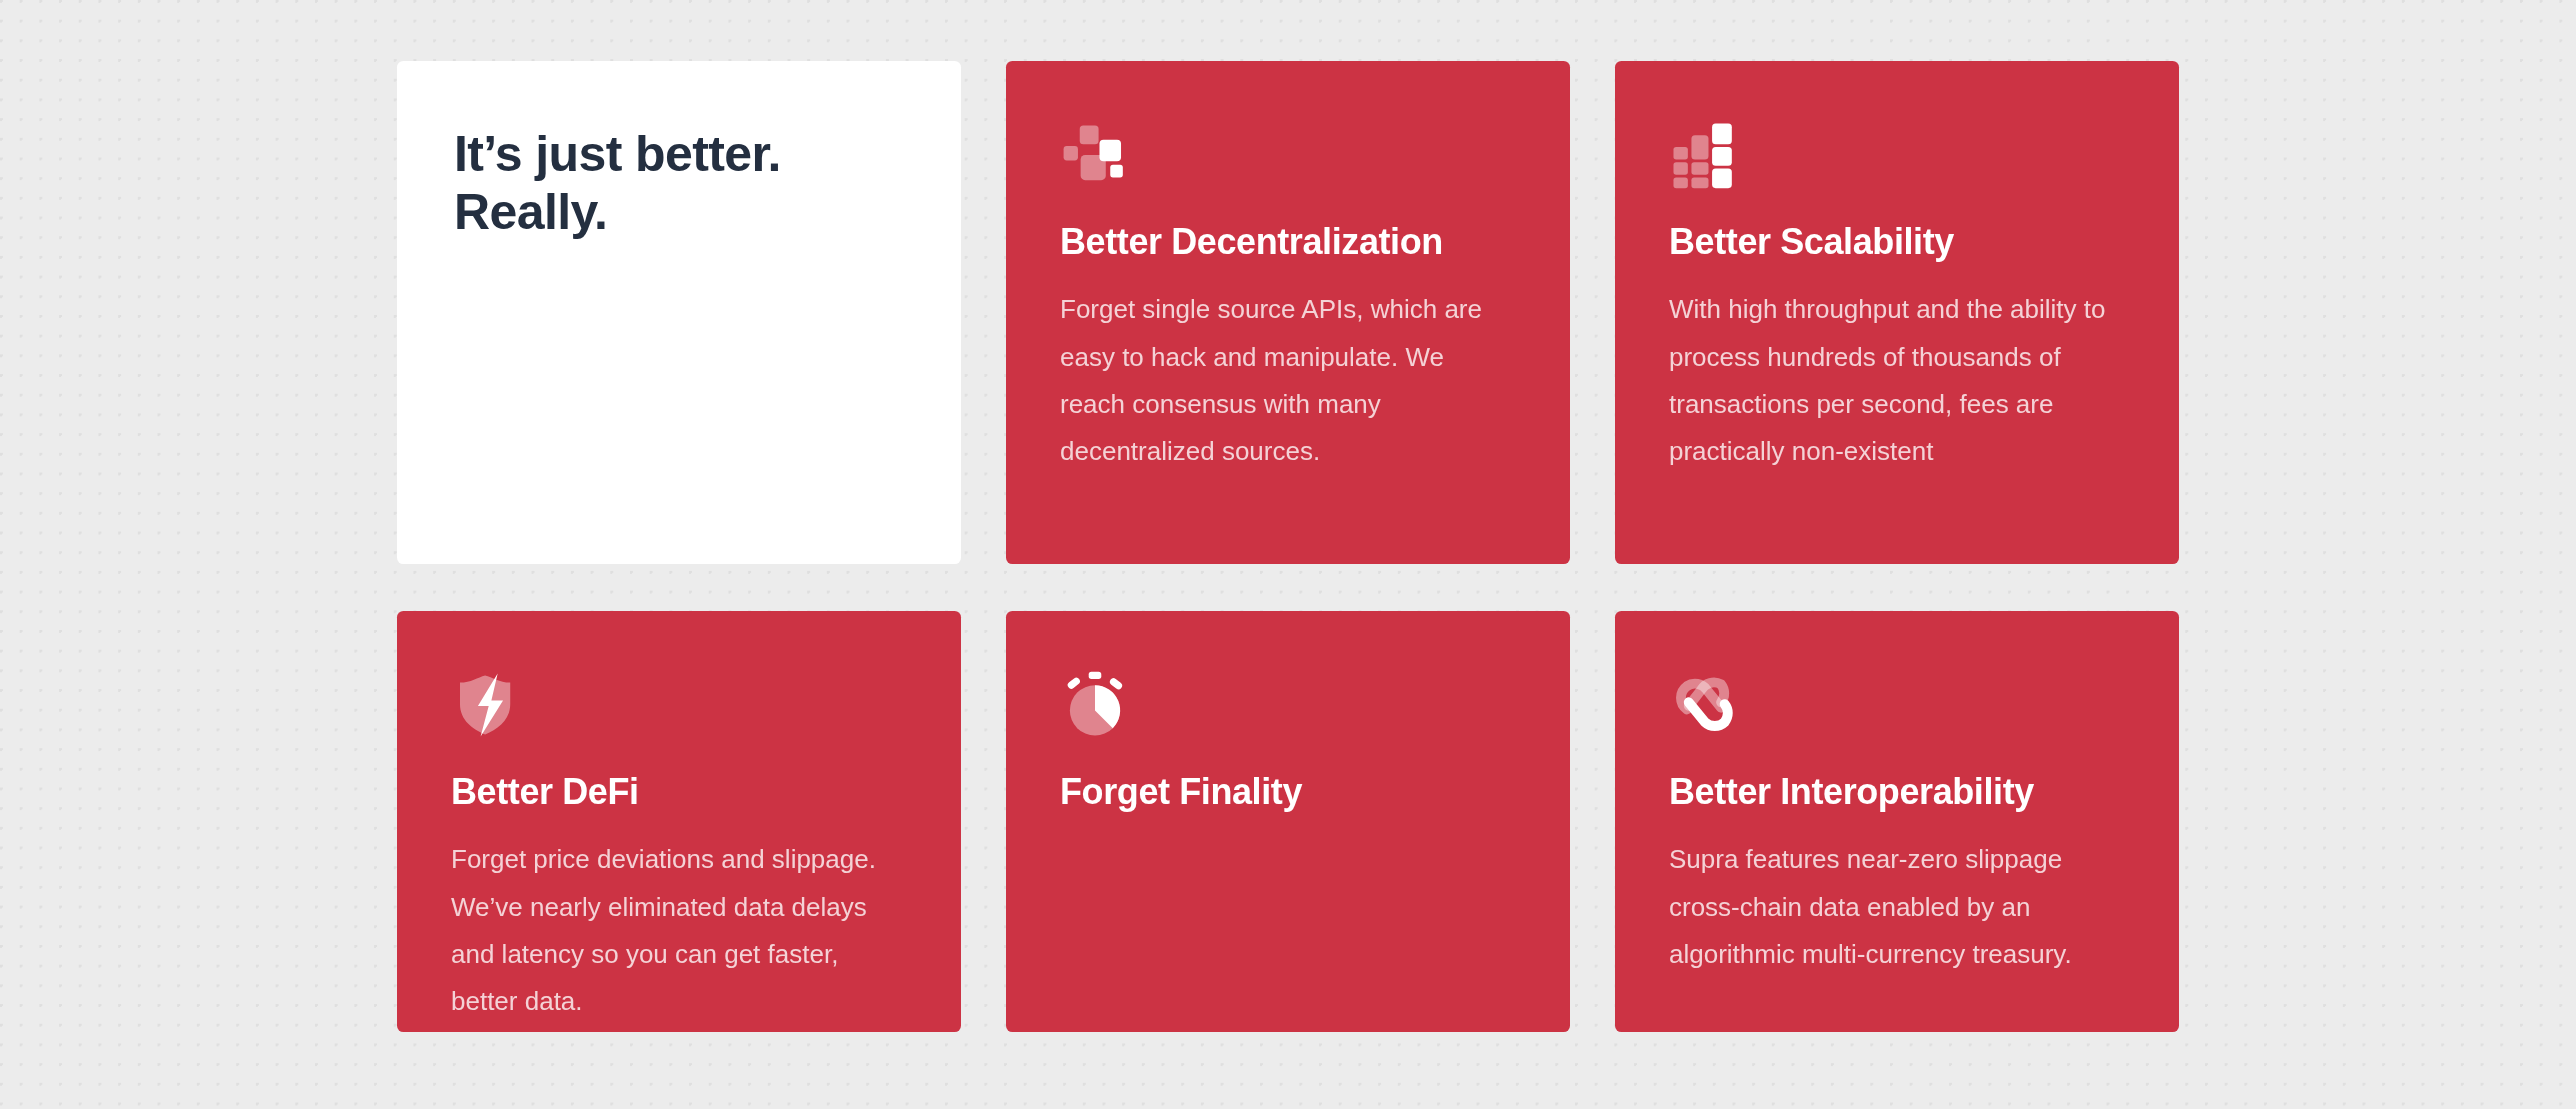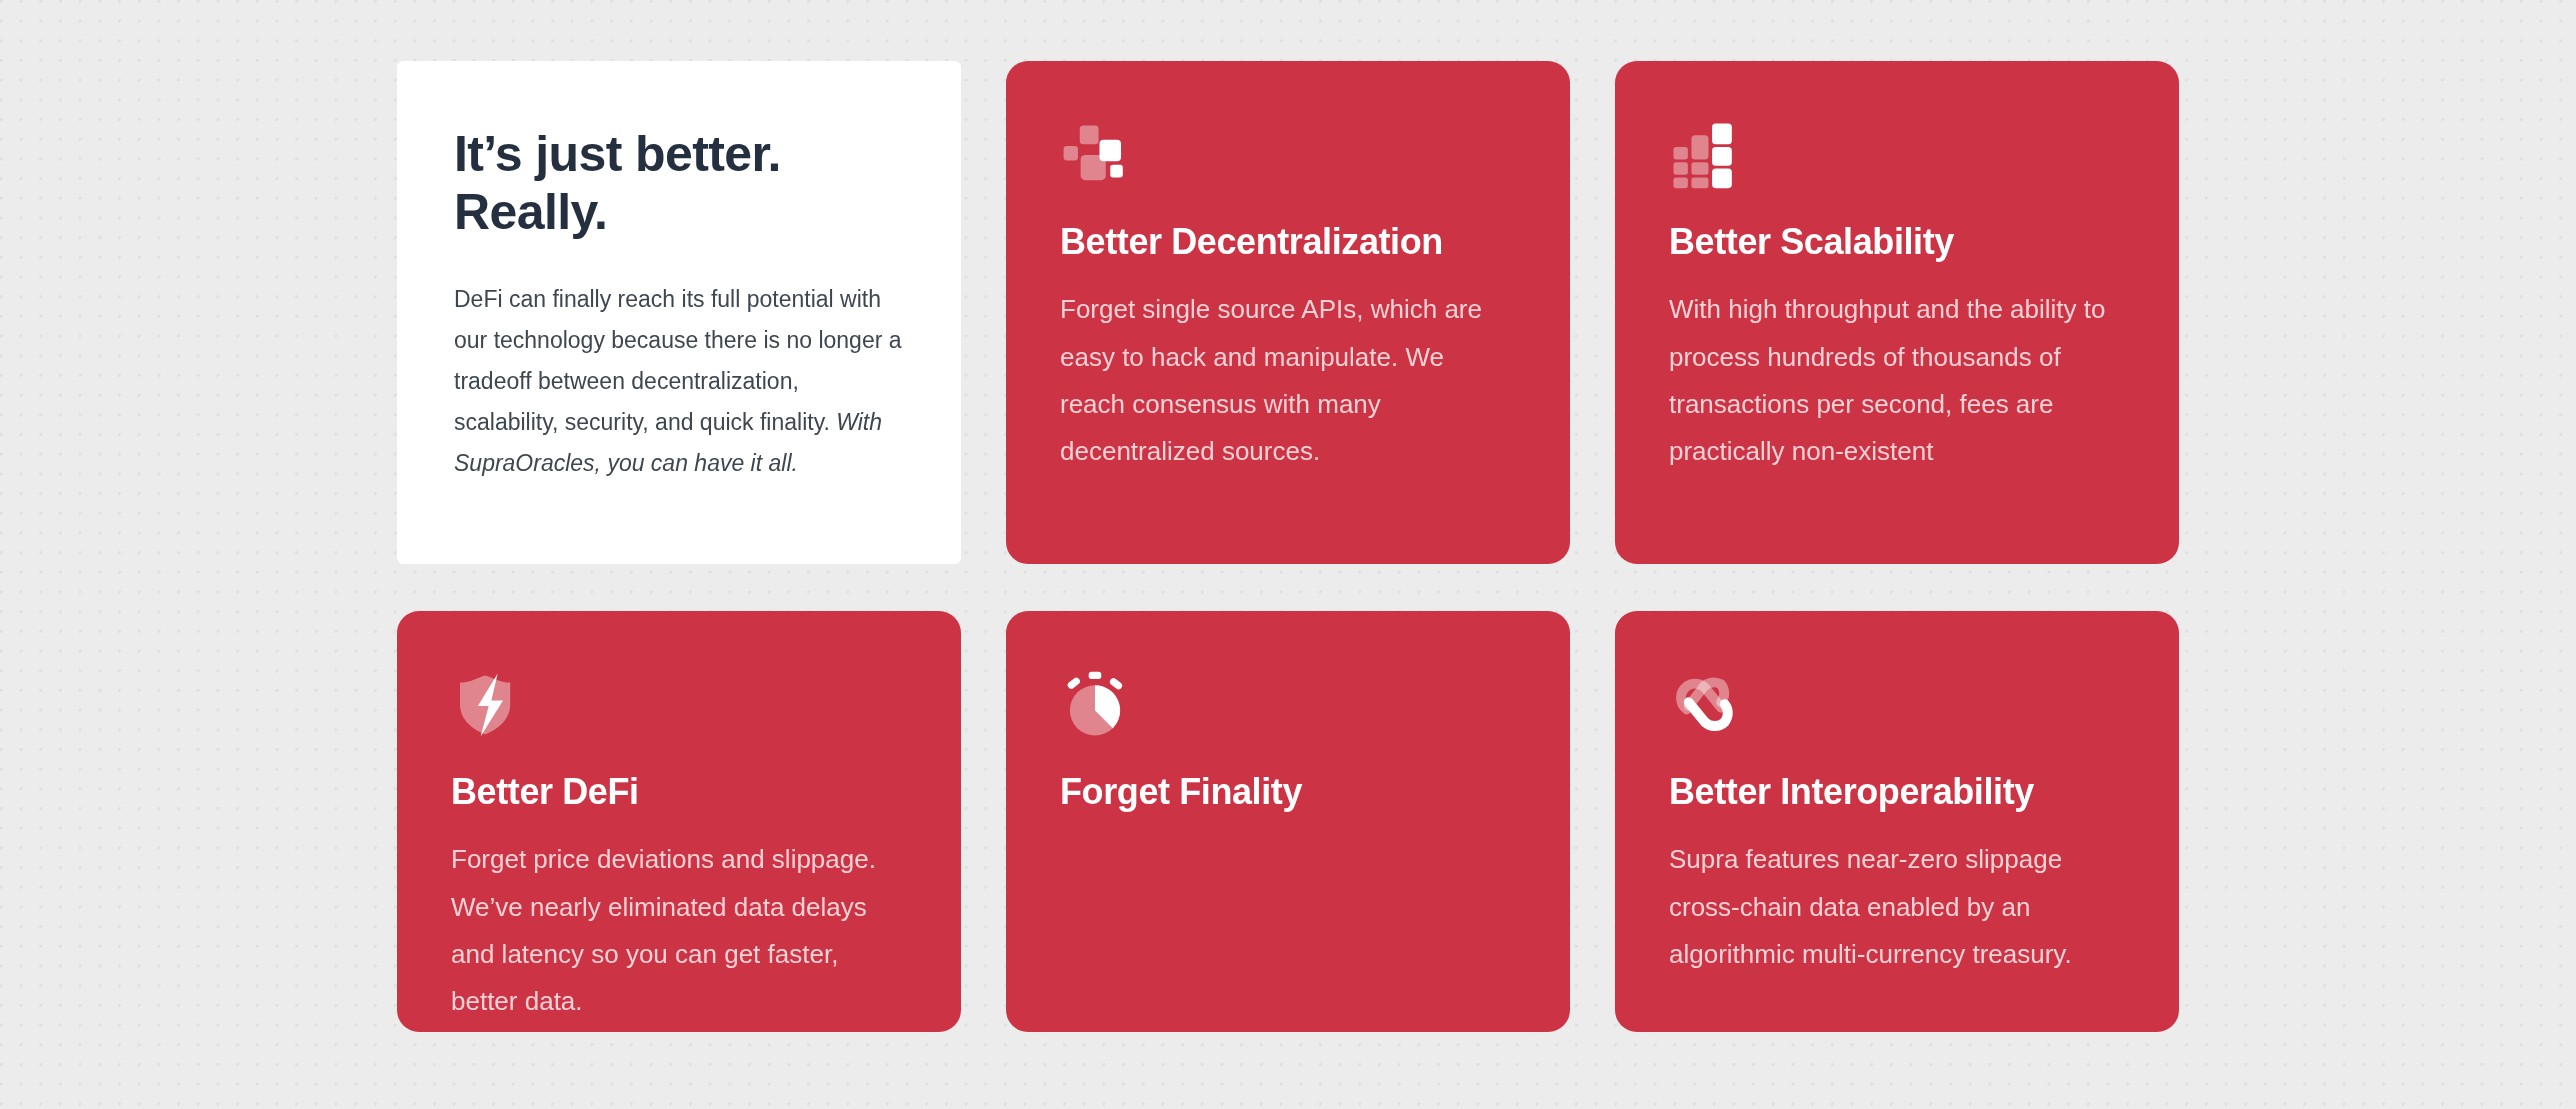--- a/index.html
+++ b/index.html
@@ -44,21 +44,20 @@
   }
 
   .card--intro {
     background: #ffffff;
     padding: 64px 57px 0 57px;
   }
 
   .card--feature {
     background: #cc3344;
     padding: 59px 54px 0 54px;
-    border-radius: 22px;
   }
 
   
   .intro-title {
     color: #242f40;
     font-size: 50px;
     line-height: 1.16;
     font-weight: 700;
     letter-spacing: -0.6px;
     font-stretch: condensed;
@@ -106,21 +105,20 @@
 </style>
 </head>
 <body>
 
 <div class="page">
   <div class="grid">
 
     <section class="card card--intro">
       <h1 class="intro-title">It’s just better.
 Really.</h1>
-      <p class="intro-body"><span>DeFi can finally reach its full potential with our technology because there is no longer a tradeoff between decentralization, scalability, security, and quick finality. </span><em>With SupraOracles, you can have it all.</em></p>
     </section>
 
     <section class="card card--feature">
       <svg class="feature-icon" viewBox="0 0 78 78">
         <rect class="ico-soft" x="22" y="6" width="21" height="21" rx="4"></rect>
         <rect class="ico-soft" x="4" y="29" width="16" height="16" rx="3.5"></rect>
         <rect class="ico-soft" x="23" y="39" width="28" height="28" rx="5"></rect>
         <rect class="ico-hard" x="44" y="22" width="24" height="24" rx="4.5"></rect>
         <rect class="ico-hard" x="56" y="50" width="14" height="14" rx="3"></rect>
       </svg>

